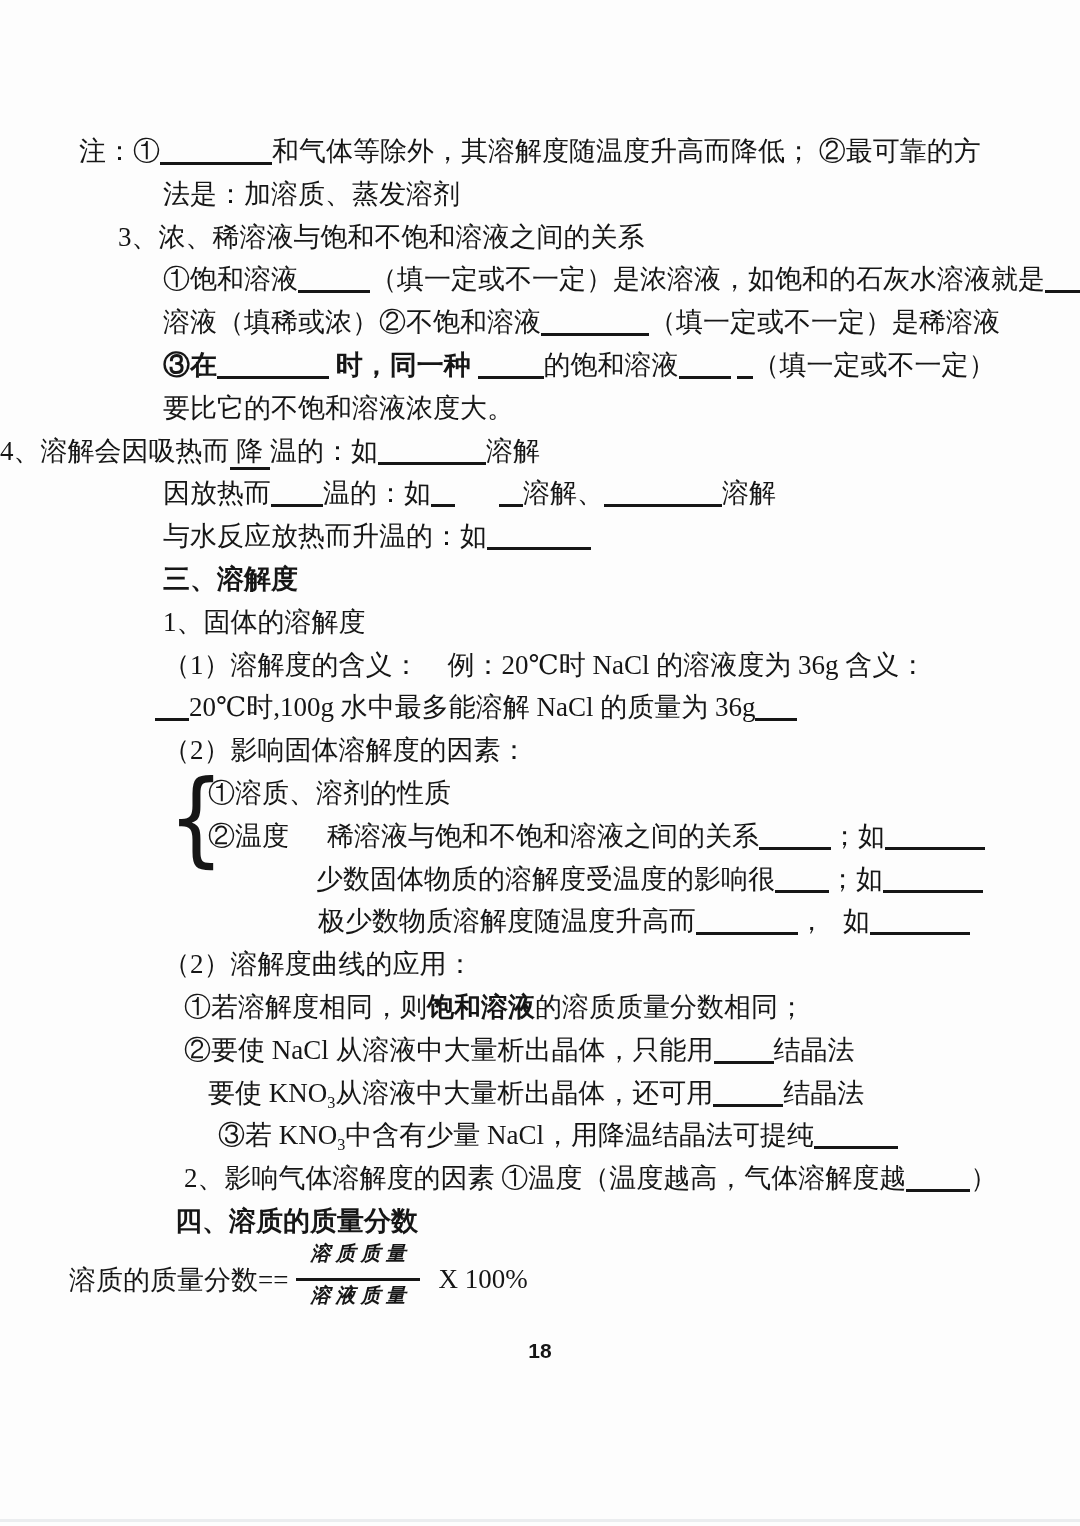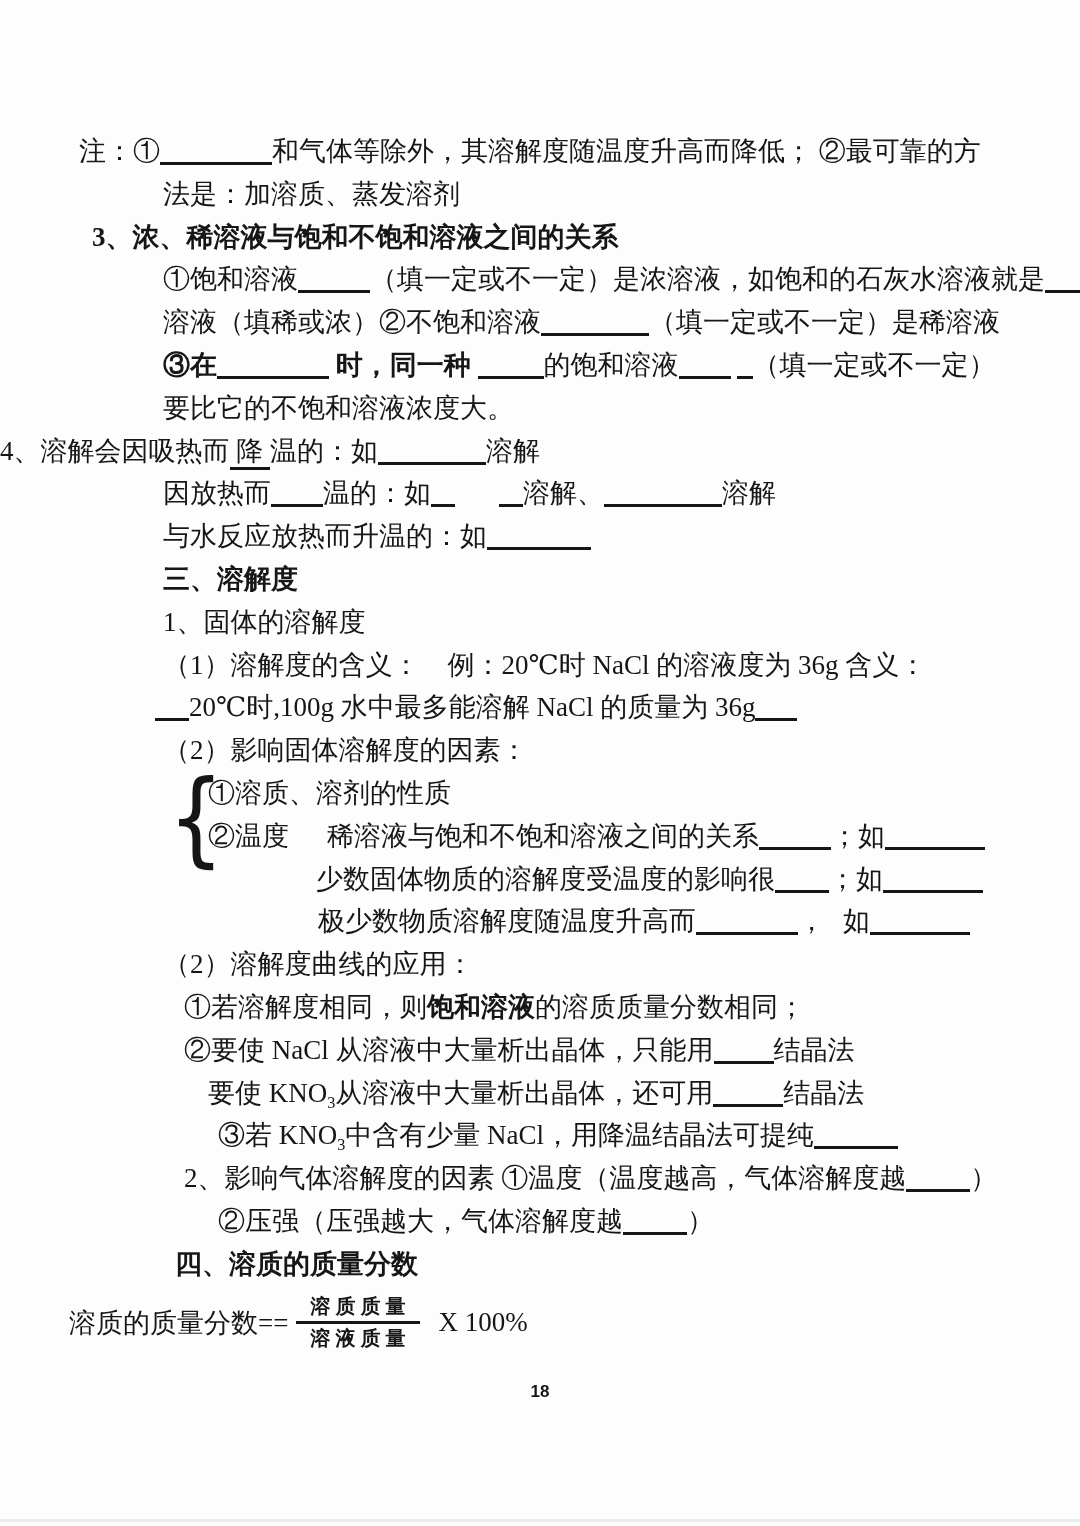--- a/index.html
+++ b/index.html
@@ -53,47 +53,48 @@
   .formula-line .seg{line-height:normal;}
   .frac{
     display:inline-flex;
     flex-direction:column;
     text-align:center;
     margin:0 8px;
     vertical-align:middle;
   }
   .frac .num,.frac .den{
     font-size:20px;
+    font-style:italic;
     font-weight:600;
     letter-spacing:5px;
     line-height:27px;
-    padding:1px 10px 1px 14px;
+    padding:1px 10px 11px 14px;
   }
   .frac .den{border-top:3px solid var(--ink);}
   .page-number{
     margin-top:18px;
     text-align:center;
     font-family:"Liberation Sans","DejaVu Sans",sans-serif;
-    font-size:17px;
+    font-size:21px;
     font-weight:700;
   }
   .bottom-edge{
     position:absolute;
     left:0;right:0;top:1519px;
     border-top:3px solid var(--rule);
   }
 </style>
 </head>
 <body>
 
 <div class="page">
   <div class="doc">
       <div class="doc-line" style="margin-left: 79px;"><span class="seg">注：①</span><span class="blank" style="width: 112px;"></span><span class="seg">和气体等除外，其溶解度随温度升高而降低； ②最可靠的方</span></div>
       <div class="doc-line" style="margin-left: 163px;"><span class="seg">法是：加溶质、蒸发溶剂</span></div>
-      <div class="doc-line" style="margin-left: 92px; font-weight: bold;"><span class="seg">3、浓、稀溶液与饱和不饱和溶液之间的关系</span></div>
+      <div class="doc-line" style="margin-left: 118px;"><span class="seg">3、浓、稀溶液与饱和不饱和溶液之间的关系</span></div>
       <div class="doc-line" style="margin-left: 163px;"><span class="seg">①饱和溶液</span><span class="blank" style="width: 72px;"></span><span class="seg">（填一定或不一定）是浓溶液，如饱和的石灰水溶液就是</span><span class="blank" style="width: 36px;"></span></div>
       <div class="doc-line" style="margin-left: 163px;"><span class="seg">溶液（填稀或浓）②不饱和溶液</span><span class="blank" style="width: 108px;"></span><span class="seg">（填一定或不一定）是稀溶液</span></div>
       <div class="doc-line" style="margin-left: 163px;"><span class="seg seg-b">③在</span><span class="blank" style="width: 112px;"></span><span class="seg seg-b"> 时，同一种 </span><span class="blank" style="width: 66px;"></span><span class="seg">的饱和溶液</span><span class="blank" style="width: 52px;"></span><span class="gap" style="width: 6px;"></span><span class="blank" style="width: 16px;"></span><span class="seg">（填一定或不一定）</span></div>
       <div class="doc-line" style="margin-left: 163px;"><span class="seg">要比它的不饱和溶液浓度大。</span></div>
       <div class="doc-line" style=""><span class="seg">4、溶解会因吸热而</span><span class="seg seg-u"> 降 </span><span class="seg">温的：如</span><span class="blank" style="width: 108px;"></span><span class="seg">溶解</span></div>
       <div class="doc-line" style="margin-left: 163px;"><span class="seg">因放热而</span><span class="blank" style="width: 52px;"></span><span class="seg">温的：如</span><span class="blank" style="width: 24px;"></span><span class="gap" style="width: 44px;"></span><span class="blank" style="width: 24px;"></span><span class="seg">溶解、</span><span class="blank" style="width: 118px;"></span><span class="seg">溶解</span></div>
       <div class="doc-line" style="margin-left: 163px;"><span class="seg">与水反应放热而升温的：如</span><span class="blank" style="width: 104px;"></span></div>
       <div class="doc-line" style="margin-left: 163px;"><span class="seg seg-b">三、溶解度</span></div>
       <div class="doc-line" style="margin-left: 163px;"><span class="seg">1、固体的溶解度</span></div>
       <div class="doc-line" style="margin-left: 163px;"><span class="seg">（1）溶解度的含义：</span><span class="gap" style="width: 28px;"></span><span class="seg">例：20℃时 NaCl 的溶液度为 36g 含义：</span></div>
@@ -102,21 +103,20 @@
       <div class="doc-line" style="margin-left: 208px;"><span class="brace">{</span><span class="seg">①溶质、溶剂的性质</span></div>
       <div class="doc-line" style="margin-left: 208px;"><span class="seg">②温度</span><span class="gap" style="width: 38px;"></span><span class="seg">稀溶液与饱和不饱和溶液之间的关系</span><span class="blank" style="width: 72px;"></span><span class="seg">；如</span><span class="blank" style="width: 100px;"></span></div>
       <div class="doc-line" style="margin-left: 316px;"><span class="seg">少数固体物质的溶解度受温度的影响很</span><span class="blank" style="width: 54px;"></span><span class="seg">；如</span><span class="blank" style="width: 100px;"></span></div>
       <div class="doc-line" style="margin-left: 318px;"><span class="seg">极少数物质溶解度随温度升高而</span><span class="blank" style="width: 102px;"></span><span class="seg">，</span><span class="gap" style="width: 18px;"></span><span class="seg">如</span><span class="blank" style="width: 100px;"></span></div>
       <div class="doc-line" style="margin-left: 163px;"><span class="seg">（2）溶解度曲线的应用：</span></div>
       <div class="doc-line" style="margin-left: 184px;"><span class="seg">①若溶解度相同，则</span><span class="seg seg-b">饱和溶液</span><span class="seg">的溶质质量分数相同；</span></div>
       <div class="doc-line" style="margin-left: 184px;"><span class="seg">②要使 NaCl 从溶液中大量析出晶体，只能用</span><span class="blank" style="width: 60px;"></span><span class="seg">结晶法</span></div>
       <div class="doc-line" style="margin-left: 208px;"><span class="seg">要使 KNO</span><sub>3</sub><span class="seg">从溶液中大量析出晶体，还可用</span><span class="blank" style="width: 70px;"></span><span class="seg">结晶法</span></div>
       <div class="doc-line" style="margin-left: 218px;"><span class="seg">③若 KNO</span><sub>3</sub><span class="seg">中含有少量 NaCl，用降温结晶法可提纯</span><span class="blank" style="width: 84px;"></span></div>
       <div class="doc-line" style="margin-left: 184px;"><span class="seg">2、影响气体溶解度的因素 ①温度（温度越高，气体溶解度越</span><span class="blank" style="width: 64px;"></span><span class="seg">）</span></div>
-      <div class="doc-line" style="margin-left: 218px;"><span class="seg">②压强（压强越大，气体溶解度越</span><span class="blank" style="width: 64px;"></span><span class="seg">）</span></div>
       <div class="doc-line" style="margin-left: 175px;"><span class="seg seg-b">四、溶质的质量分数</span></div>
       <div class="doc-line formula-line" style="margin-left: 69px;">
         <span class="seg">溶质的质量分数==</span>
         <span class="frac">
           <span class="num">溶质质量</span>
           <span class="den">溶液质量</span>
         </span>
         <span class="gap" style="width: 10px;"></span>
         <span class="seg">X 100%</span>
       </div>

